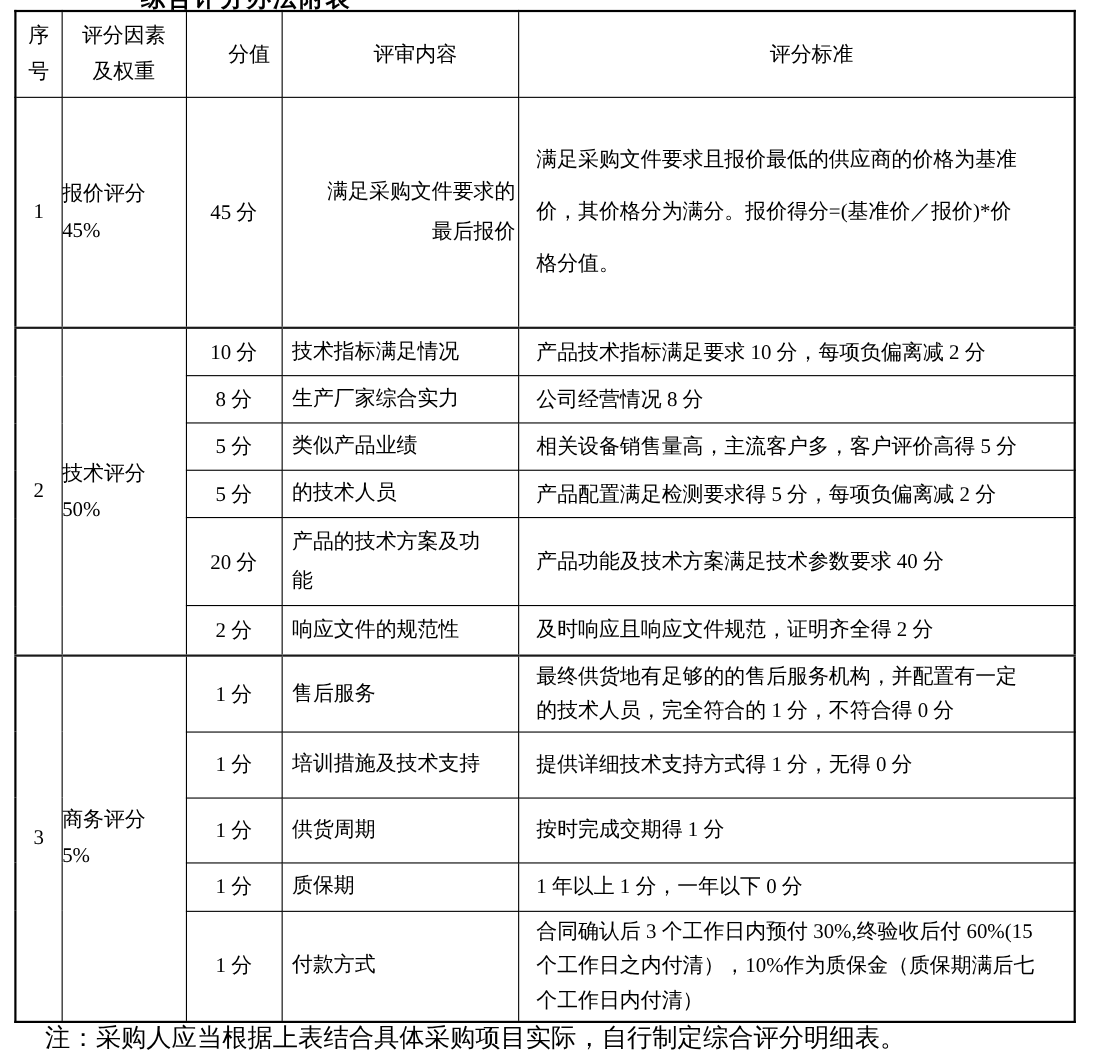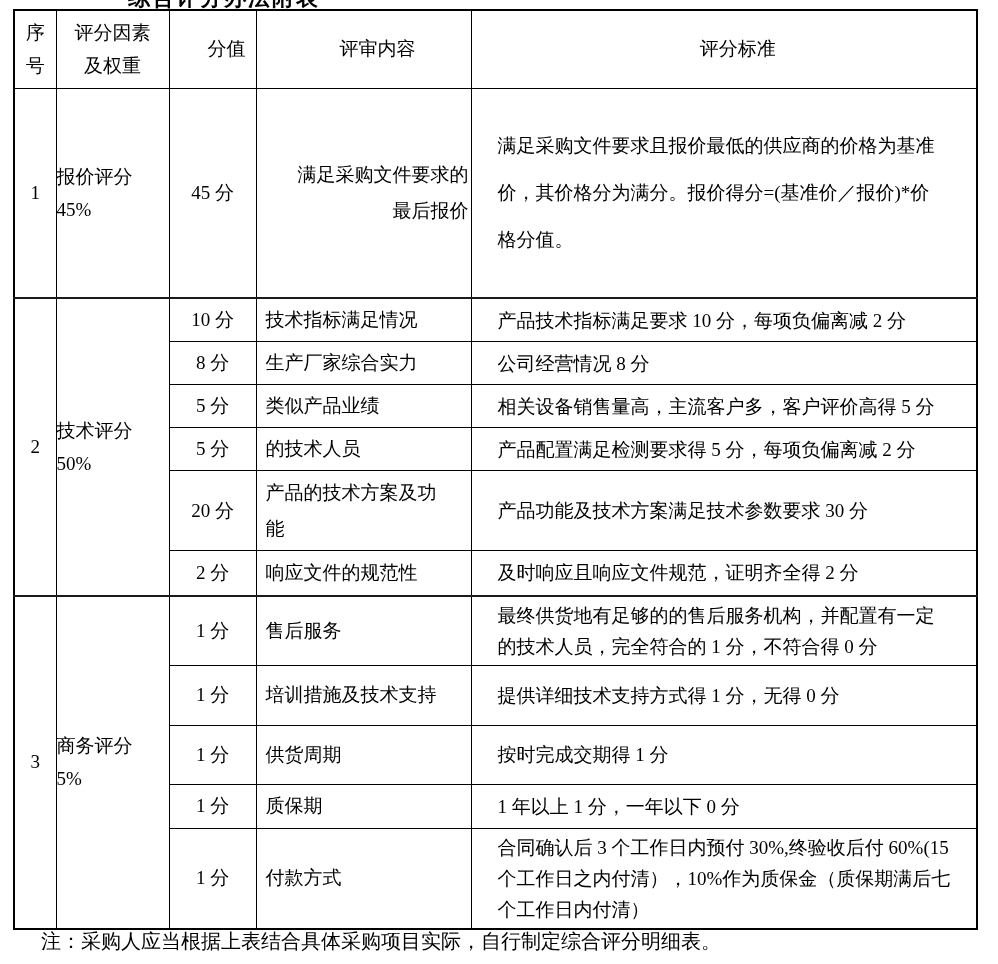--- a/index.html
+++ b/index.html
@@ -31,37 +31,37 @@
   .hdr-lines div{line-height:33px;text-align:center;}
   .c-factor div{line-height:33px;text-align:left;}
   .c-no{text-align:center;}
   .c-score{text-align:center;}
   .c-content{
     text-align:left;padding:3px 6px 3px 9px;
     white-space:pre-line;line-height:36px;
   }
   .c-content.center{text-align:right;padding:3px 2px;}
   .c-criteria{
-    text-align:left;padding:3px 4px 3px 26px;
+    text-align:left;padding:3px 4px 3px 16px;
     white-space:pre-line;line-height:31px;
   }
   .c-criteria.big{line-height:47px;}
   
   .h-hdr{height:78px}
   .h-r1{height:210px}
   .h-43{height:43px}
   .h-80{height:80px}
   .h-45{height:45px}
   .h-64{height:64px}
   .h-60{height:60px}
   .h-59{height:59px}
   .h-44{height:44px}
   .h-94{height:94px}
   .footnote{
-    position:absolute;left:41px;top:928px;font-size:20px;
+    position:absolute;left:41px;top:928px;font-size:23px;
     white-space:nowrap;
     text-align:right;
   }
 </style>
 </head>
 <body>
 
 <div class="title-clip">
   <span>综合评分办法附表</span>
 </div>
@@ -126,21 +126,21 @@
     </tr>
     <tr class="h-43">
       <td class="c-score">5 分</td>
       <td class="c-content">的技术人员</td>
       <td class="c-criteria">产品配置满足检测要求得 5 分，每项负偏离减 2 分</td>
     </tr>
     <tr class="h-80">
       <td class="c-score">20 分</td>
       <td class="c-content">产品的技术方案及功
 能</td>
-      <td class="c-criteria">产品功能及技术方案满足技术参数要求 30 分</td>
+      <td class="c-criteria">产品功能及技术方案满足技术参数要求 40 分</td>
     </tr>
     <tr class="h-45">
       <td class="c-score">2 分</td>
       <td class="c-content">响应文件的规范性</td>
       <td class="c-criteria">及时响应且响应文件规范，证明齐全得 2 分</td>
     </tr>
 
     <tr class="h-64 sec-top">
       <td class="c-no" rowspan="5">3</td>
       <td class="c-factor" rowspan="5">

